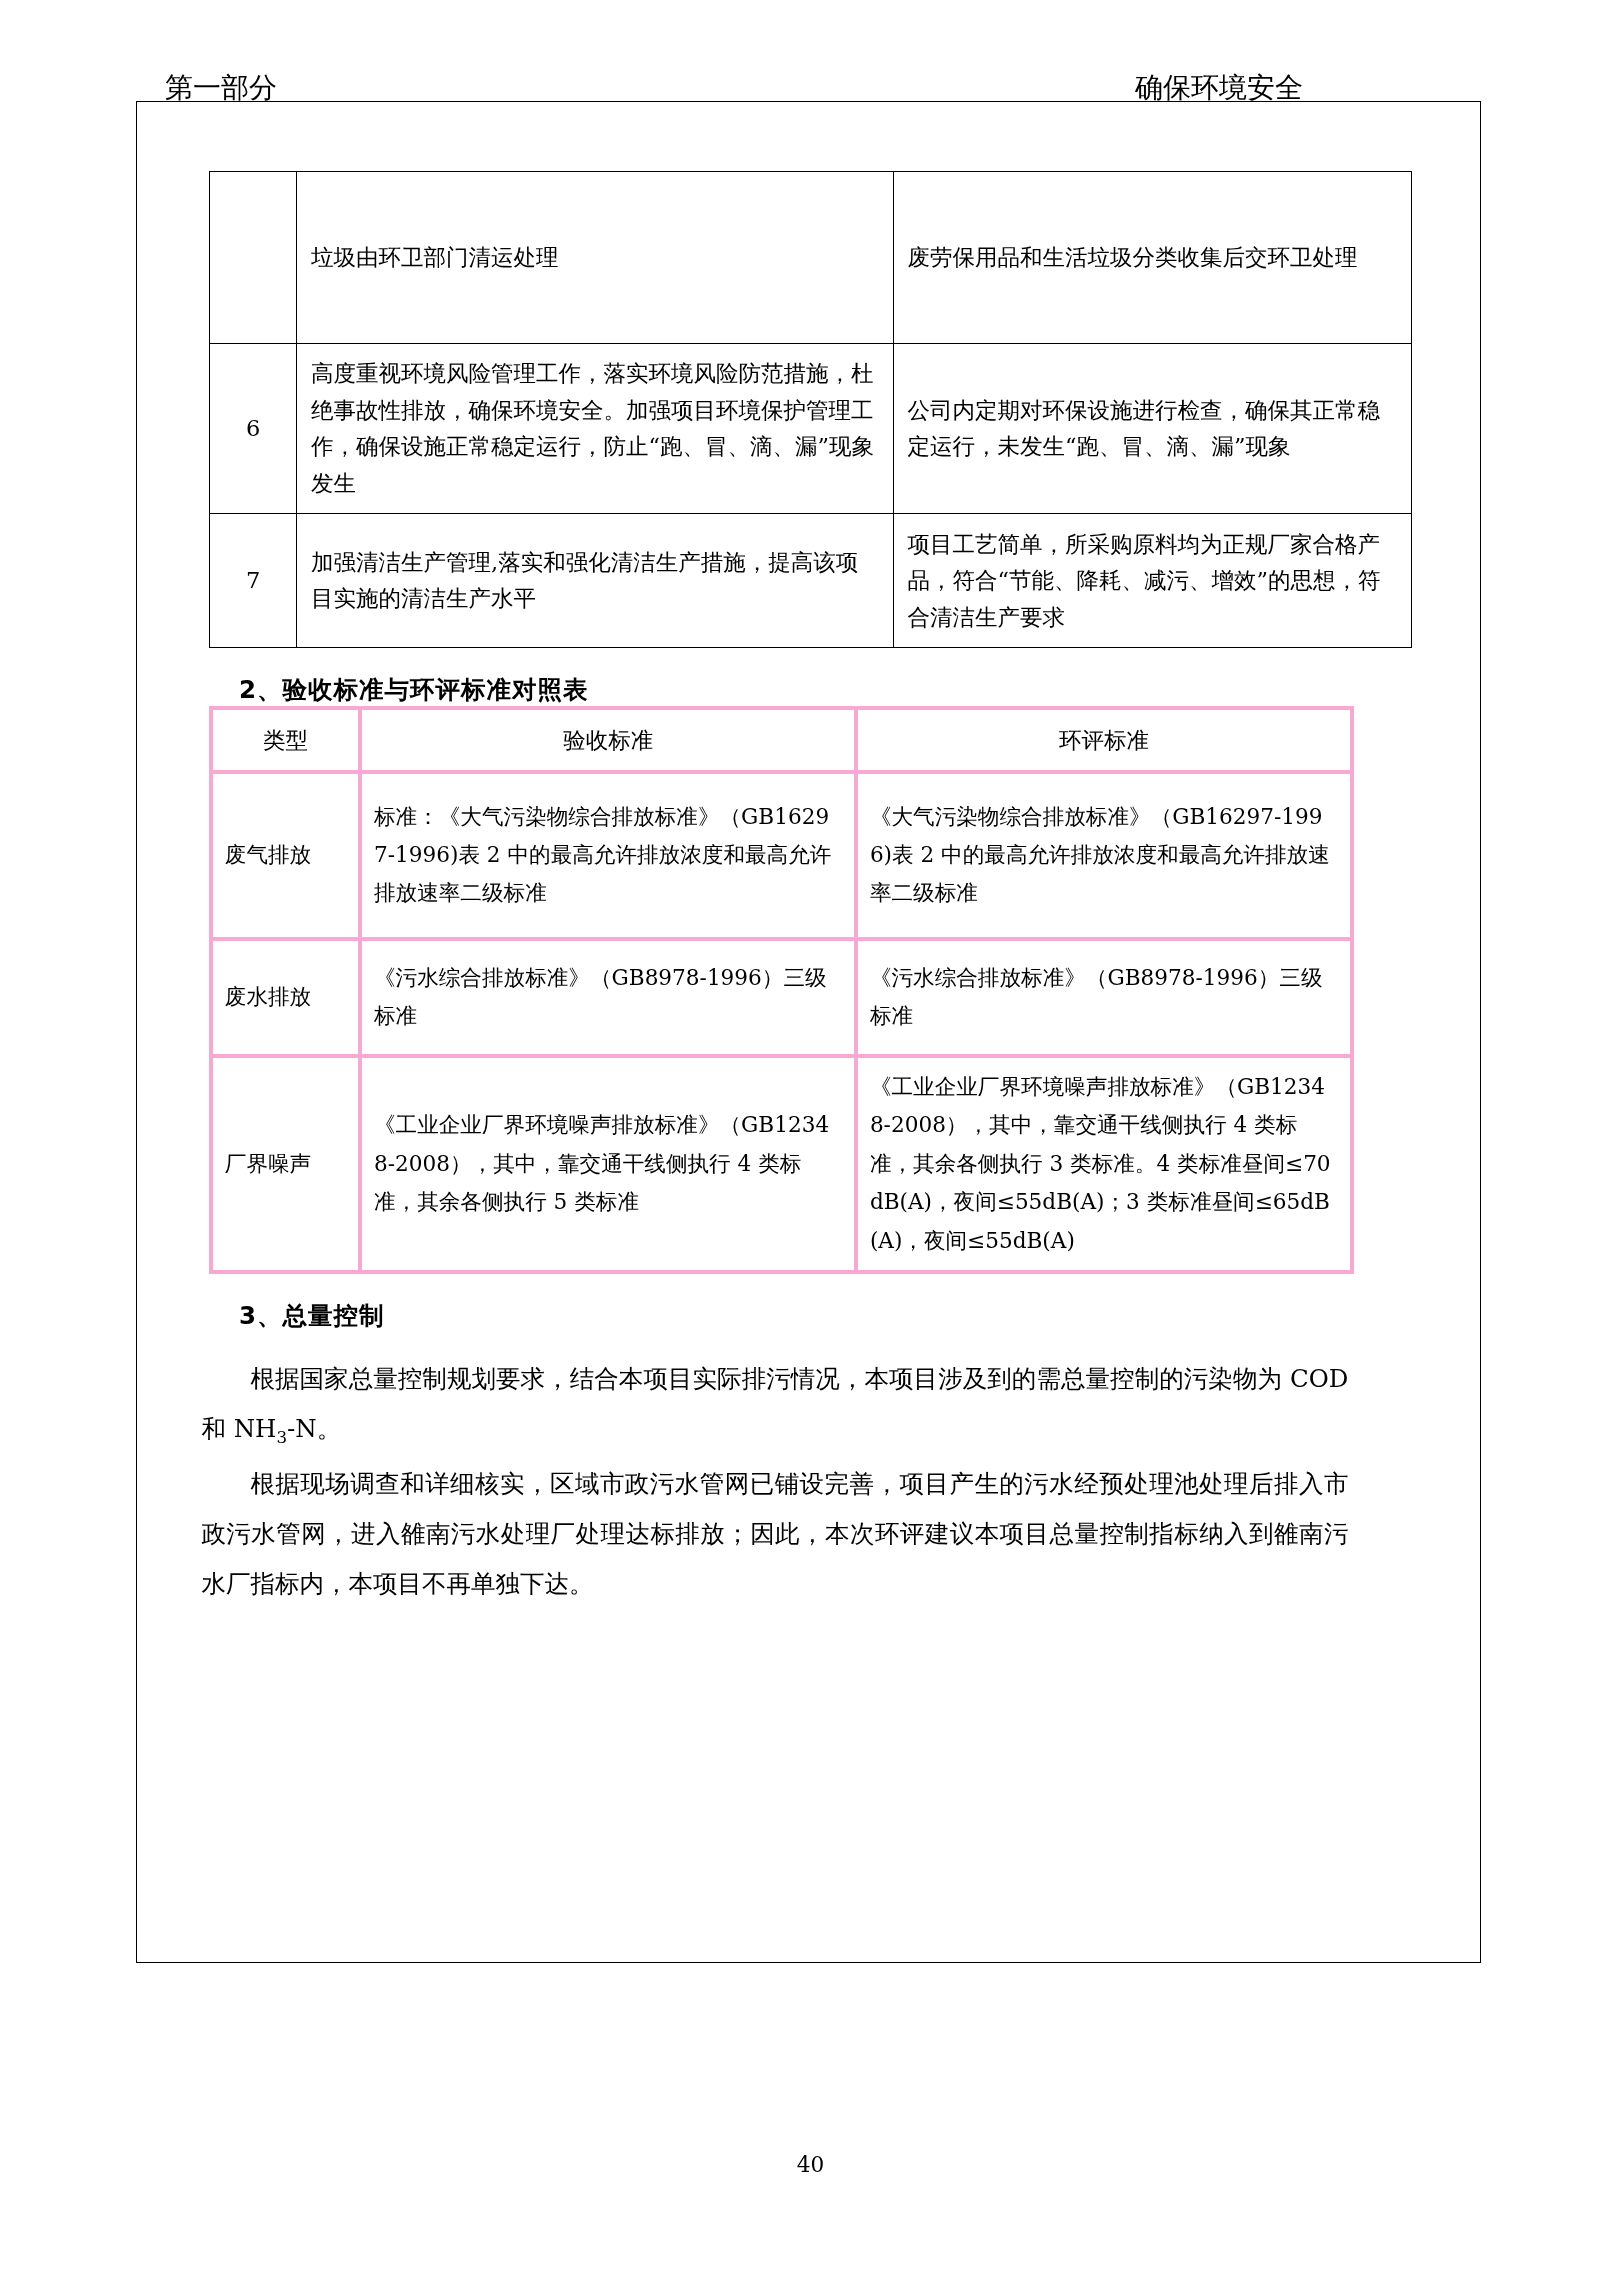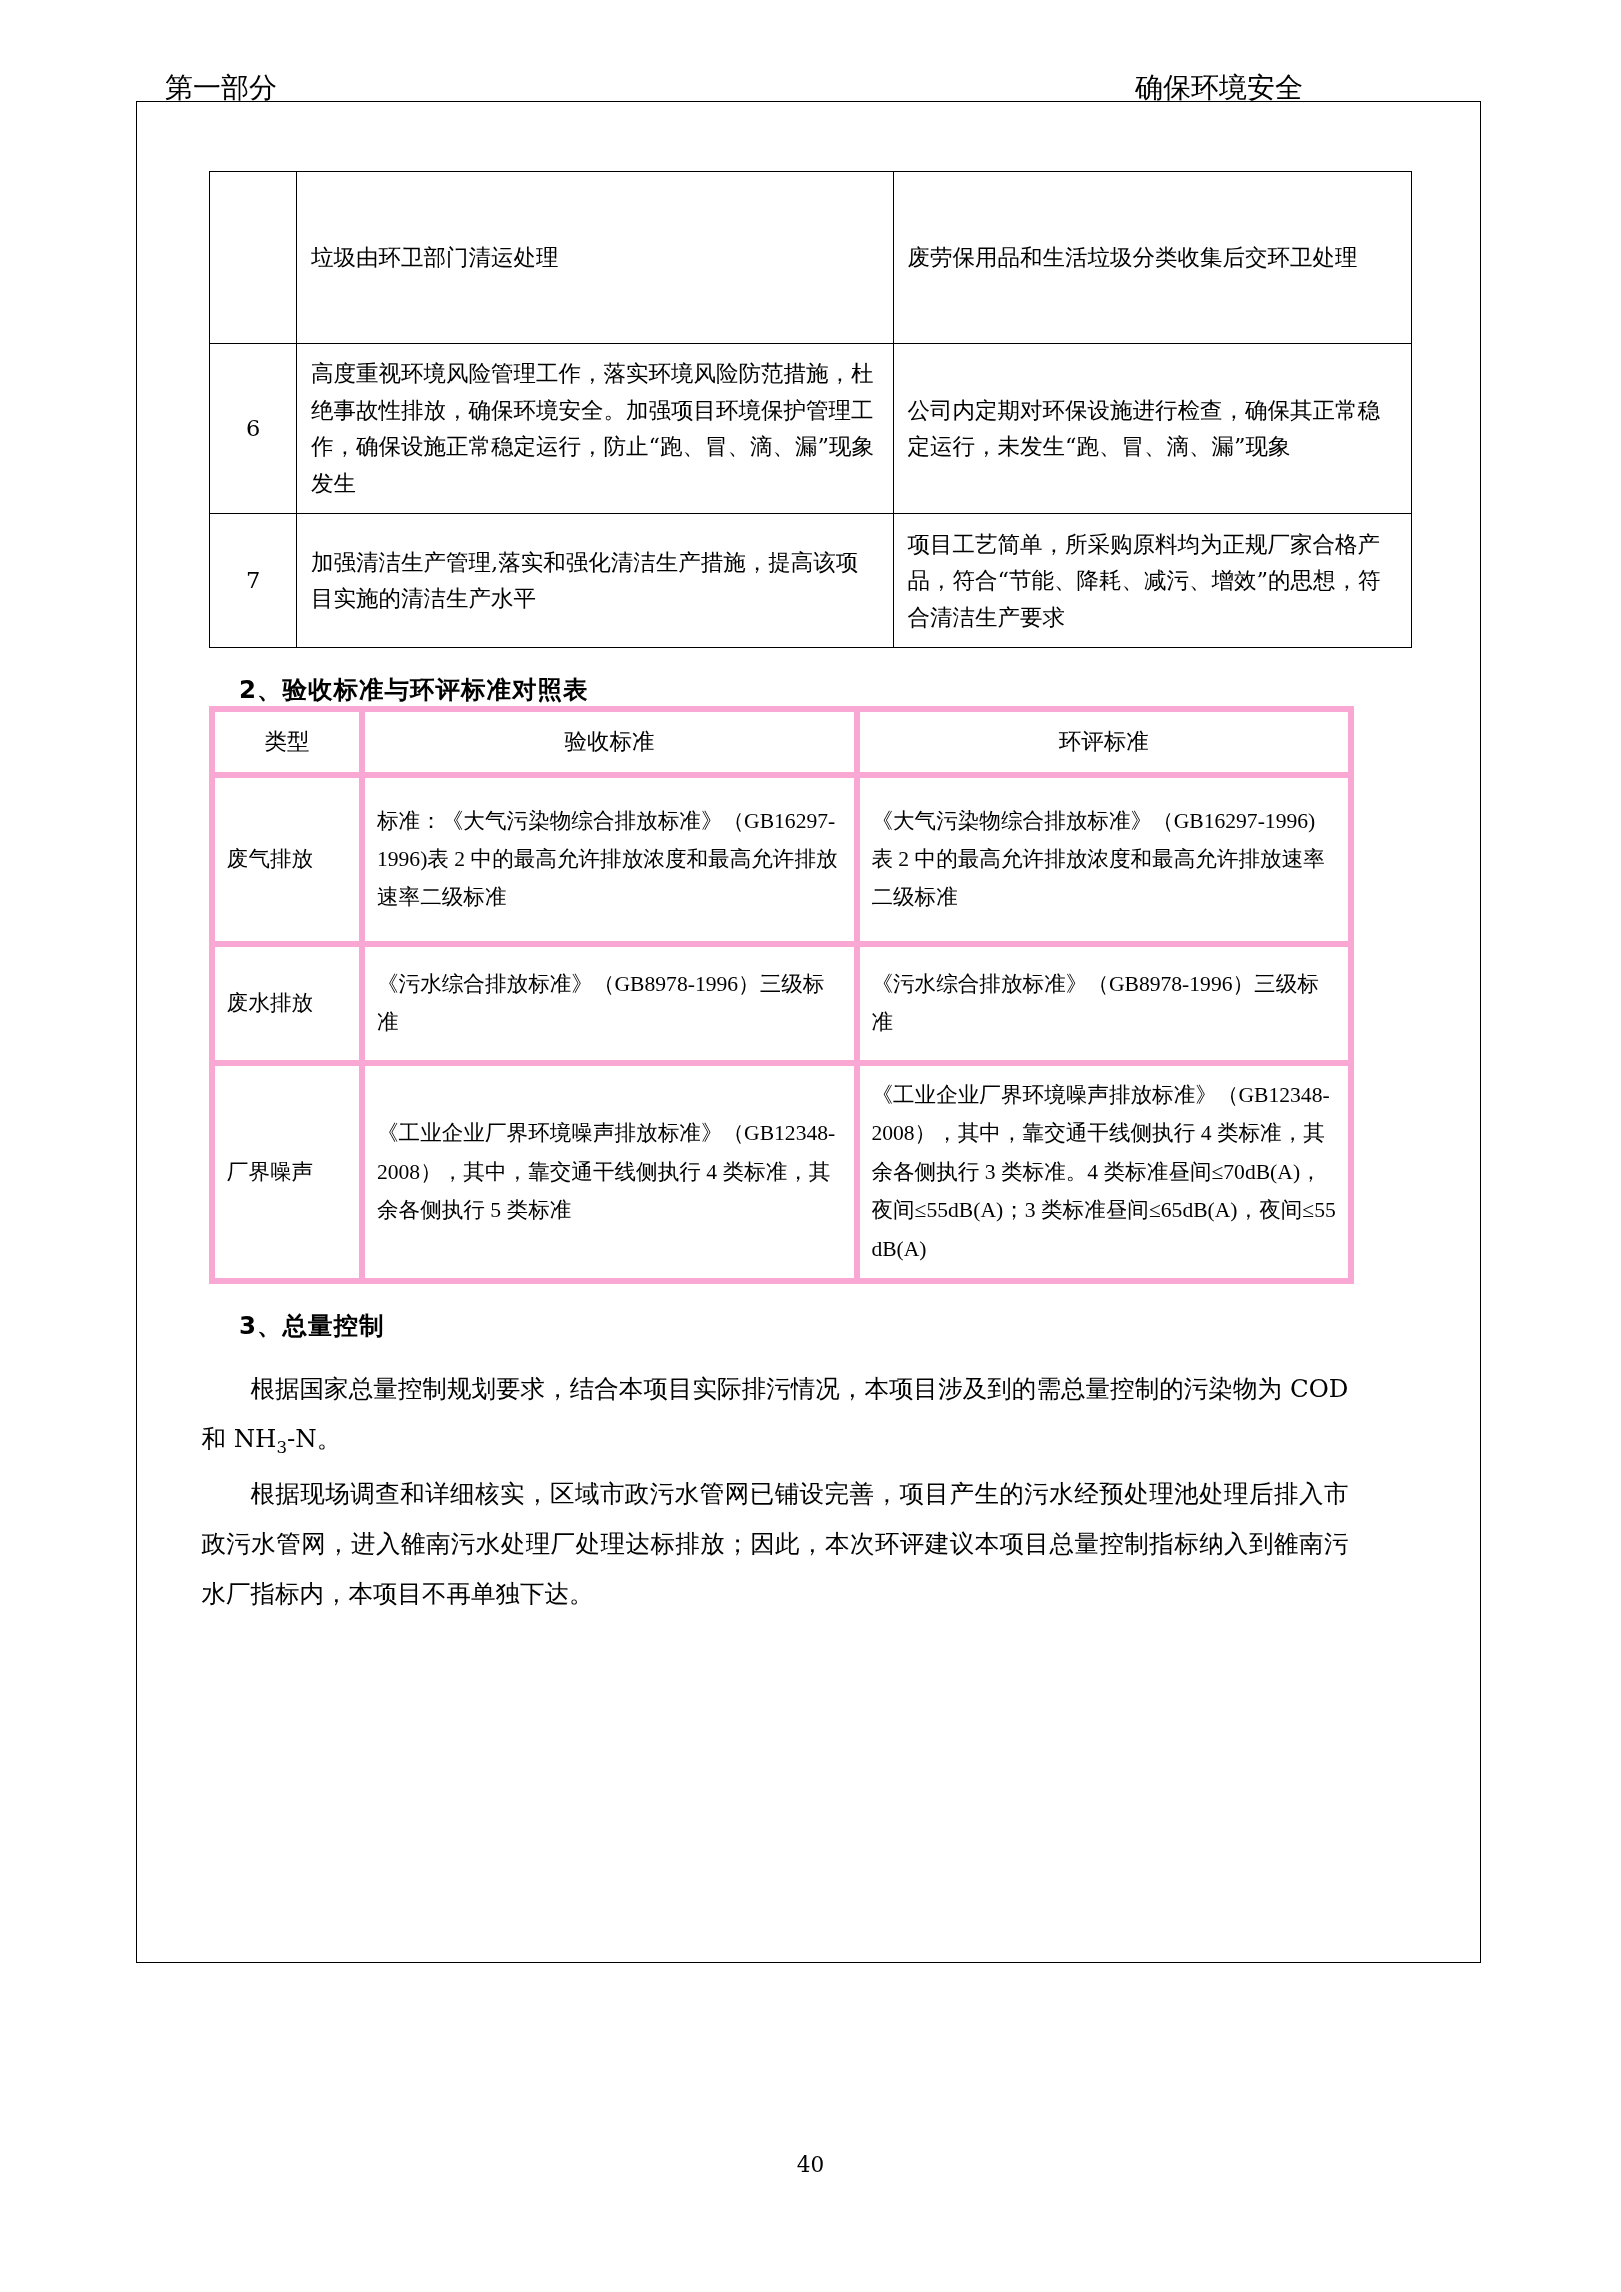--- a/index.html
+++ b/index.html
@@ -103,27 +103,26 @@
     margin: 19.6px 0 7.8px 35px;
     width: 1145px;
   }
 
   table.tbl-standards {
     width: 1145px;
     margin-left: 35px;
   }
   table.tbl-standards th,
   table.tbl-standards td {
-    border: 6px solid #f9a8d4;
+    border: 4px solid #f9a8d4;
     font-size: 21.6px;
     line-height: 1.78;
     padding: 7.8px 11.8px;
     vertical-align: middle;
     word-break: break-all;
-    font-family: Liberation Serif, serif;
   }
   table.tbl-standards th {
     font-weight: normal;
     text-align: center;
     font-size: 22.5px;
     padding: 9.8px 7.8px;
   }
   .std-type {
     width: 125px;
     text-align: left;

